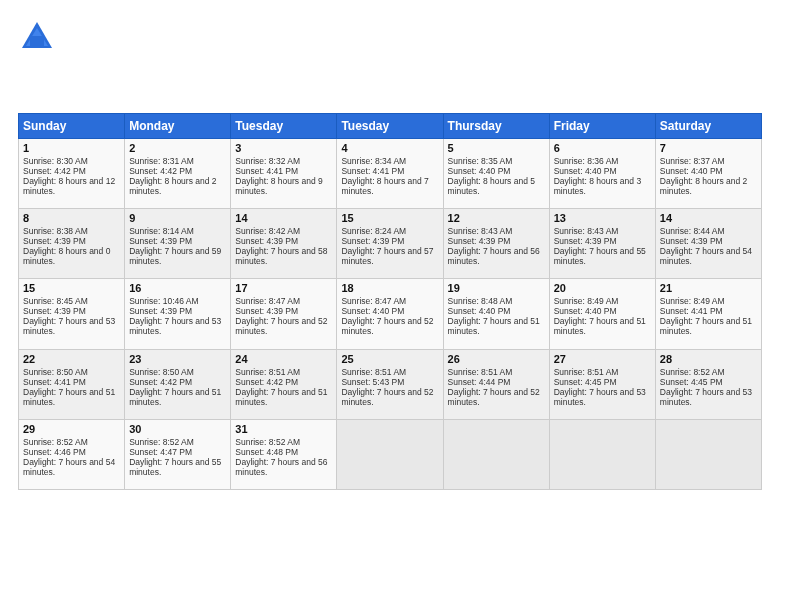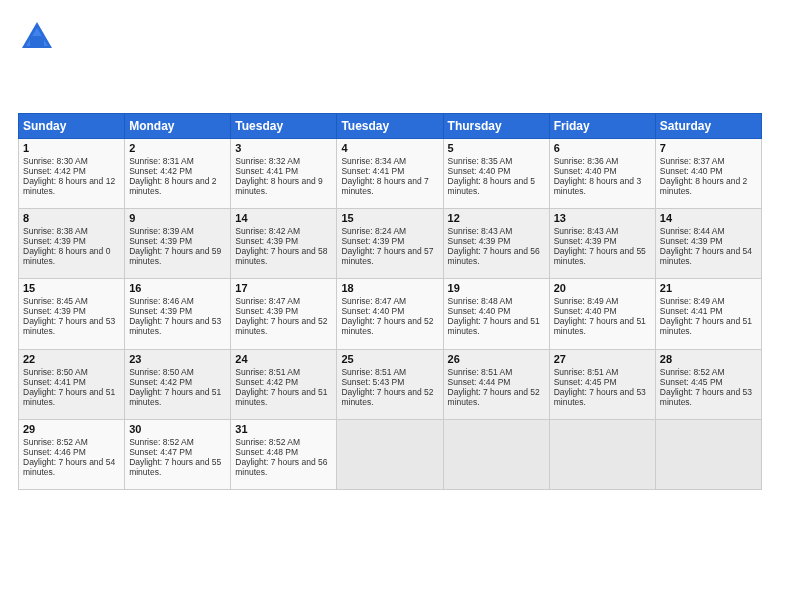--- a/index.html
+++ b/index.html
@@ -139,30 +139,30 @@
           <td><span class="day-num">1</span><span>Sunrise: 8:30 AM</span><br><span>Sunset: 4:42 PM</span><br><span>Daylight: 8 hours and 12 minutes.</span></td>
           <td><span class="day-num">2</span><span>Sunrise: 8:31 AM</span><br><span>Sunset: 4:42 PM</span><br><span>Daylight: 8 hours and 2 minutes.</span></td>
           <td><span class="day-num">3</span><span>Sunrise: 8:32 AM</span><br><span>Sunset: 4:41 PM</span><br><span>Daylight: 8 hours and 9 minutes.</span></td>
           <td><span class="day-num">4</span><span>Sunrise: 8:34 AM</span><br><span>Sunset: 4:41 PM</span><br><span>Daylight: 8 hours and 7 minutes.</span></td>
           <td><span class="day-num">5</span><span>Sunrise: 8:35 AM</span><br><span>Sunset: 4:40 PM</span><br><span>Daylight: 8 hours and 5 minutes.</span></td>
           <td><span class="day-num">6</span><span>Sunrise: 8:36 AM</span><br><span>Sunset: 4:40 PM</span><br><span>Daylight: 8 hours and 3 minutes.</span></td>
           <td><span class="day-num">7</span><span>Sunrise: 8:37 AM</span><br><span>Sunset: 4:40 PM</span><br><span>Daylight: 8 hours and 2 minutes.</span></td>
         </tr>
         <tr>
           <td><span class="day-num">8</span><span>Sunrise: 8:38 AM</span><br><span>Sunset: 4:39 PM</span><br><span>Daylight: 8 hours and 0 minutes.</span></td>
-          <td><span class="day-num">9</span><span>Sunrise: 8:39 AM</span><br><span>Sunset: 4:39 PM</span><br><span>Daylight: 7 hours and 59 minutes.</span></td>
+          <td><span class="day-num">9</span><span>Sunrise: 8:14 AM</span><br><span>Sunset: 4:39 PM</span><br><span>Daylight: 7 hours and 59 minutes.</span></td>
           <td><span class="day-num">14</span><span>Sunrise: 8:42 AM</span><br><span>Sunset: 4:39 PM</span><br><span>Daylight: 7 hours and 58 minutes.</span></td>
           <td><span class="day-num">15</span><span>Sunrise: 8:24 AM</span><br><span>Sunset: 4:39 PM</span><br><span>Daylight: 7 hours and 57 minutes.</span></td>
           <td><span class="day-num">12</span><span>Sunrise: 8:43 AM</span><br><span>Sunset: 4:39 PM</span><br><span>Daylight: 7 hours and 56 minutes.</span></td>
           <td><span class="day-num">13</span><span>Sunrise: 8:43 AM</span><br><span>Sunset: 4:39 PM</span><br><span>Daylight: 7 hours and 55 minutes.</span></td>
           <td><span class="day-num">14</span><span>Sunrise: 8:44 AM</span><br><span>Sunset: 4:39 PM</span><br><span>Daylight: 7 hours and 54 minutes.</span></td>
         </tr>
         <tr>
           <td><span class="day-num">15</span><span>Sunrise: 8:45 AM</span><br><span>Sunset: 4:39 PM</span><br><span>Daylight: 7 hours and 53 minutes.</span></td>
-          <td><span class="day-num">16</span><span>Sunrise: 8:46 AM</span><br><span>Sunset: 4:39 PM</span><br><span>Daylight: 7 hours and 53 minutes.</span></td>
+          <td><span class="day-num">16</span><span>Sunrise: 10:46 AM</span><br><span>Sunset: 4:39 PM</span><br><span>Daylight: 7 hours and 53 minutes.</span></td>
           <td><span class="day-num">17</span><span>Sunrise: 8:47 AM</span><br><span>Sunset: 4:39 PM</span><br><span>Daylight: 7 hours and 52 minutes.</span></td>
           <td><span class="day-num">18</span><span>Sunrise: 8:47 AM</span><br><span>Sunset: 4:40 PM</span><br><span>Daylight: 7 hours and 52 minutes.</span></td>
           <td><span class="day-num">19</span><span>Sunrise: 8:48 AM</span><br><span>Sunset: 4:40 PM</span><br><span>Daylight: 7 hours and 51 minutes.</span></td>
           <td><span class="day-num">20</span><span>Sunrise: 8:49 AM</span><br><span>Sunset: 4:40 PM</span><br><span>Daylight: 7 hours and 51 minutes.</span></td>
           <td><span class="day-num">21</span><span>Sunrise: 8:49 AM</span><br><span>Sunset: 4:41 PM</span><br><span>Daylight: 7 hours and 51 minutes.</span></td>
         </tr>
         <tr>
           <td><span class="day-num">22</span><span>Sunrise: 8:50 AM</span><br><span>Sunset: 4:41 PM</span><br><span>Daylight: 7 hours and 51 minutes.</span></td>
           <td><span class="day-num">23</span><span>Sunrise: 8:50 AM</span><br><span>Sunset: 4:42 PM</span><br><span>Daylight: 7 hours and 51 minutes.</span></td>
           <td><span class="day-num">24</span><span>Sunrise: 8:51 AM</span><br><span>Sunset: 4:42 PM</span><br><span>Daylight: 7 hours and 51 minutes.</span></td>

